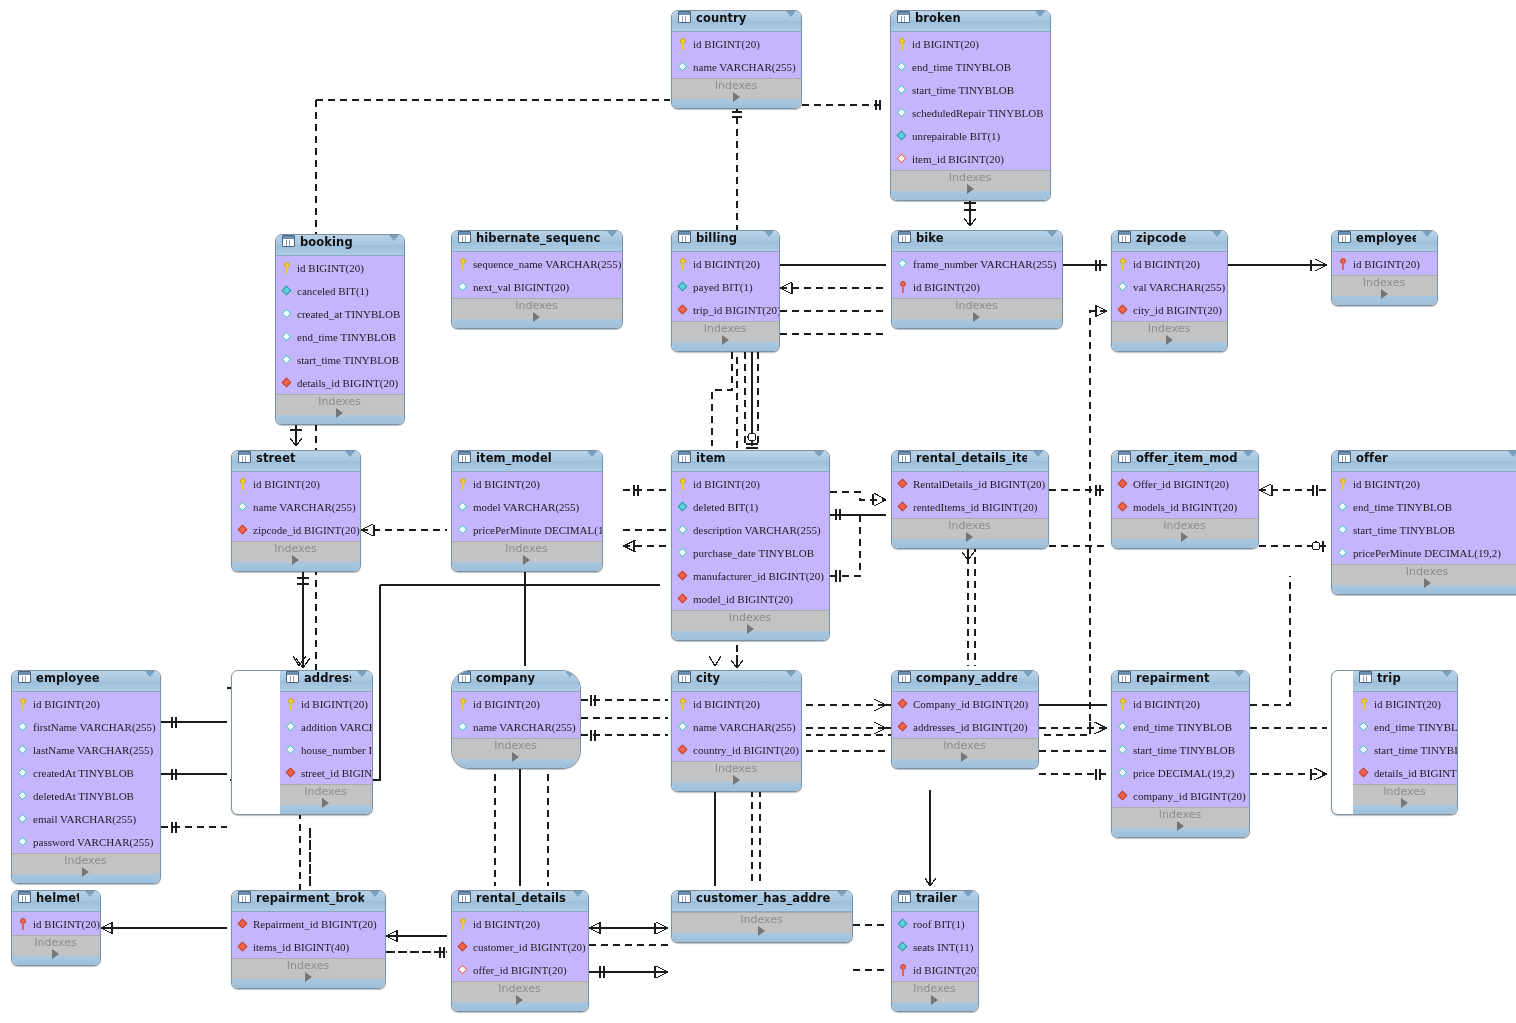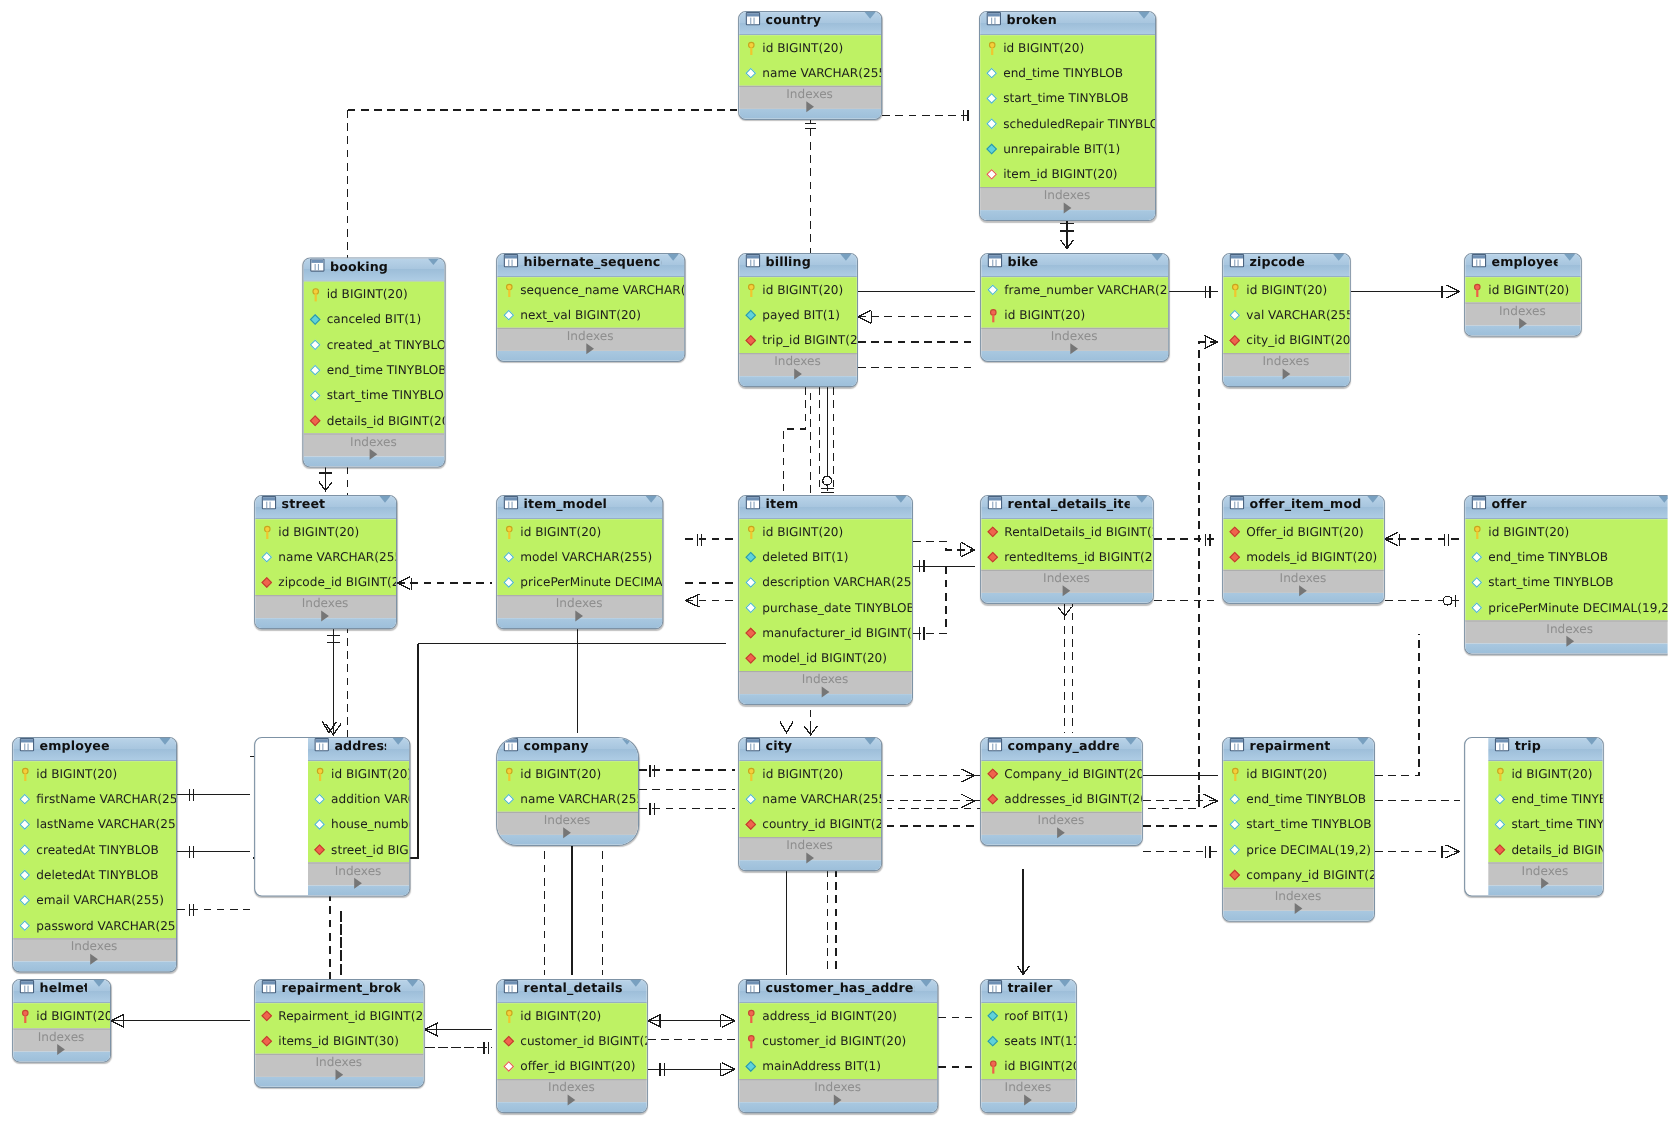--- a/index.html
+++ b/index.html
@@ -82,21 +82,21 @@
     overflow: hidden;
   }
   .caret {
     flex: 0 0 auto;
     width: 0; height: 0;
     border-left: 5px solid transparent;
     border-right: 5px solid transparent;
     border-top: 6px solid #78a0c0;
     margin-left: 6px;
   }
-  .cols { background: #bef264; }
+  .cols { background: #c4b5fd; font-family: Liberation Serif, serif; }
   .col {
     height: 23px;
     display: flex;
     align-items: center;
     padding-left: 5px;
     font-size: 11px;
     color: #1d1d1d;
     white-space: nowrap;
     box-sizing: border-box;
   }
@@ -992,21 +992,21 @@
           <span class="tbl-name">repairment_broken</span>
           <span class="caret"></span>
         </div>
         <div class="cols">
           <div class="col">
             <span class="cico ic-fk"></span>
             <span>Repairment_id BIGINT(20)</span>
           </div>
           <div class="col">
             <span class="cico ic-fk"></span>
-            <span>items_id BIGINT(30)</span>
+            <span>items_id BIGINT(40)</span>
           </div>
         </div>
         <div class="idx">
           <span class="idx-label">Indexes</span>
           <span class="idx-arrow"></span>
         </div>
         <div class="foot"></div>
       </div>
       <div class="tbl" style="left: 451px; top: 890px; width: 138px;">
         <div class="tbl-hdr">
@@ -1033,34 +1033,20 @@
           <span class="idx-arrow"></span>
         </div>
         <div class="foot"></div>
       </div>
       <div class="tbl" style="left: 671px; top: 890px; width: 182px;">
         <div class="tbl-hdr">
           <span class="tbl-ico"></span>
           <span class="tbl-name">customer_has_address</span>
           <span class="caret"></span>
         </div>
-        <div class="cols">
-          <div class="col">
-            <span class="cico ic-pkr"></span>
-            <span>address_id BIGINT(20)</span>
-          </div>
-          <div class="col">
-            <span class="cico ic-pkr"></span>
-            <span>customer_id BIGINT(20)</span>
-          </div>
-          <div class="col">
-            <span class="cico ic-nn"></span>
-            <span>mainAddress BIT(1)</span>
-          </div>
-        </div>
         <div class="idx">
           <span class="idx-label">Indexes</span>
           <span class="idx-arrow"></span>
         </div>
         <div class="foot"></div>
       </div>
       <div class="tbl" style="left: 891px; top: 890px; width: 88px;">
         <div class="tbl-hdr">
           <span class="tbl-ico"></span>
           <span class="tbl-name">trailer</span>

